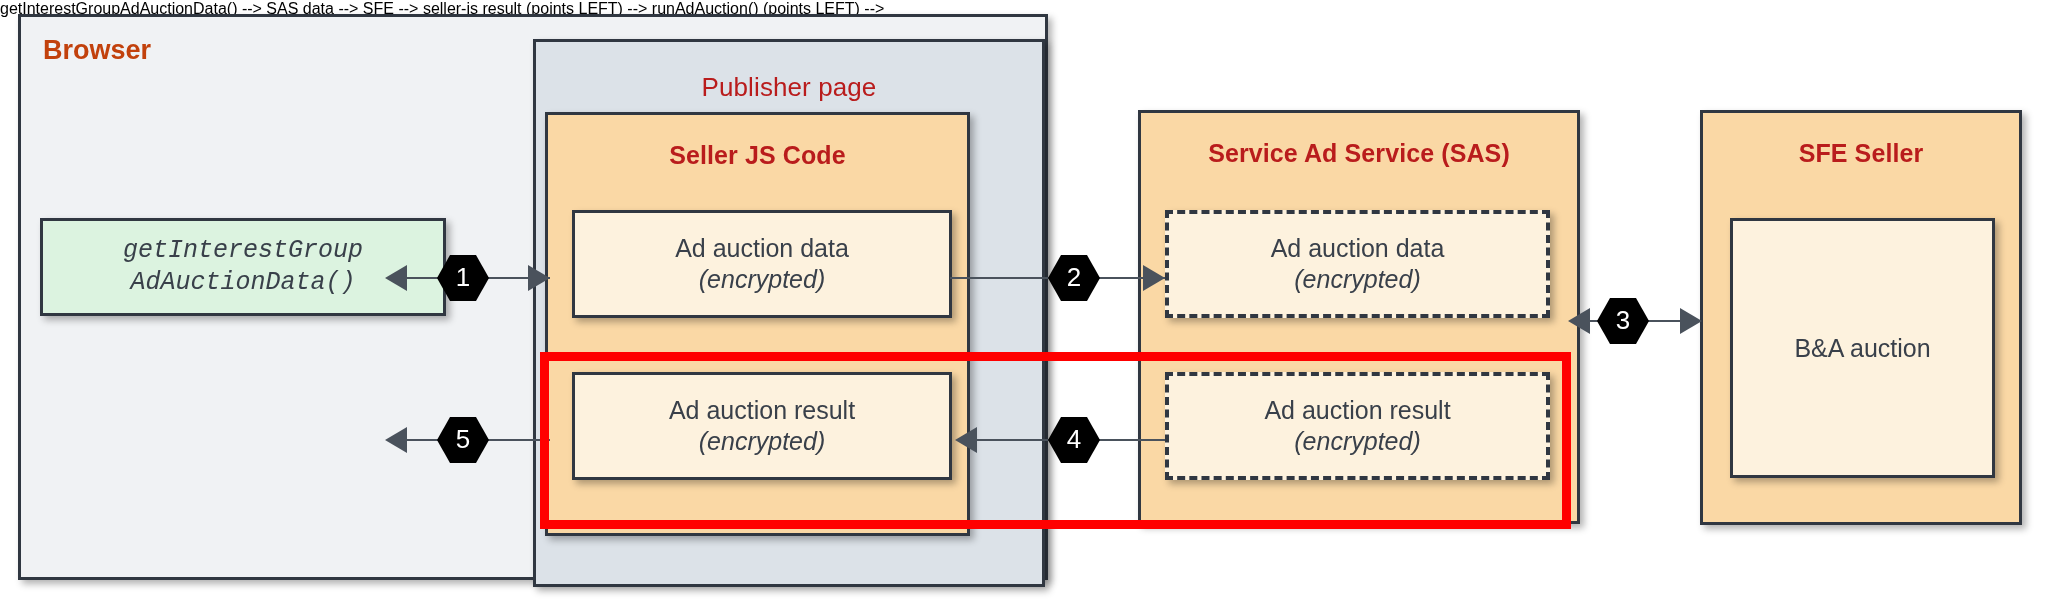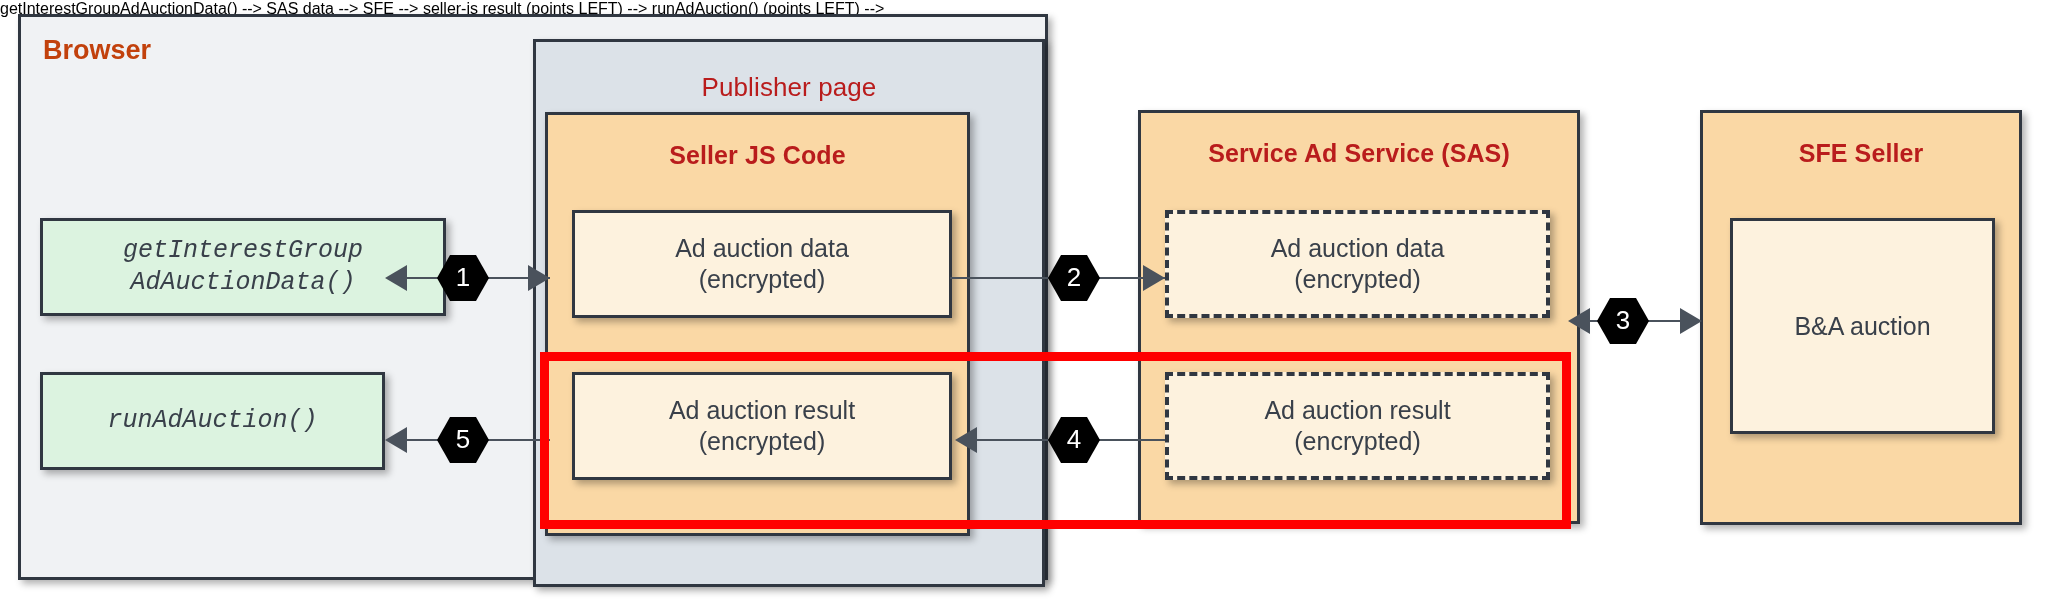--- a/index.html
+++ b/index.html
@@ -110,20 +110,21 @@
     color: #39404a;
     font-size: 25px;
     line-height: 1.24;
     text-align: center;
   }
   .data-box.dashed {
     border-style: dashed;
     border-width: 4px;
   }
   .data-box .sub {
+    font-style: italic;
   }
 
   
   .api-box {
     position: absolute;
     box-sizing: border-box;
     background: #dcf3e0;
     border: 3px solid #303741;
     box-shadow: 4px 4px 7px rgba(0,0,0,0.30);
     display: flex;
@@ -207,23 +208,20 @@
       <div class="box-title" id="publisher-title">Publisher page</div>
     </div>
   </div>
 
   
   <div class="api-box" style="left:40px; top:218px; width:406px; height:98px;">
     <div>getInterestGroup
 AdAuctionData()</div>
   </div>
 
-  <div class="api-box" style="left:40px; top:372px; width:345px; height:98px;">
-    <div>runAdAuction()</div>
-  </div>
 
   
   <div class="box panel" id="seller-js">
     <div class="box-title panel-title">Seller JS Code</div>
   </div>
 
   <div class="data-box" style="left:572px; top:210px; width:380px; height:108px;">
     <div>Ad auction data</div>
     <div class="sub">(encrypted)</div>
   </div>
@@ -246,21 +244,21 @@
   <div class="data-box dashed" style="left:1165px; top:372px; width:385px; height:108px;">
     <div>Ad auction result</div>
     <div class="sub">(encrypted)</div>
   </div>
 
   
   <div class="box panel" id="sfe">
     <div class="box-title panel-title">SFE Seller</div>
   </div>
 
-  <div class="data-box" style="left:1730px; top:218px; width:265px; height:216px;">
+  <div class="data-box" style="left:1730px; top:218px; width:265px; height:260px;">
     <div>B&amp;A auction</div>
   </div>
 
   
 
     getInterestGroupAdAuctionData() --&gt;
   <div class="conn" style="left:400px; top:277px; width:150px;"></div>
   <div class="arrowhead left" style="left:385px; top:265px;"></div>
   <div class="arrowhead right" style="left:528px; top:265px;"></div>
   <div class="hex" style="left:437px; top:255px;">

